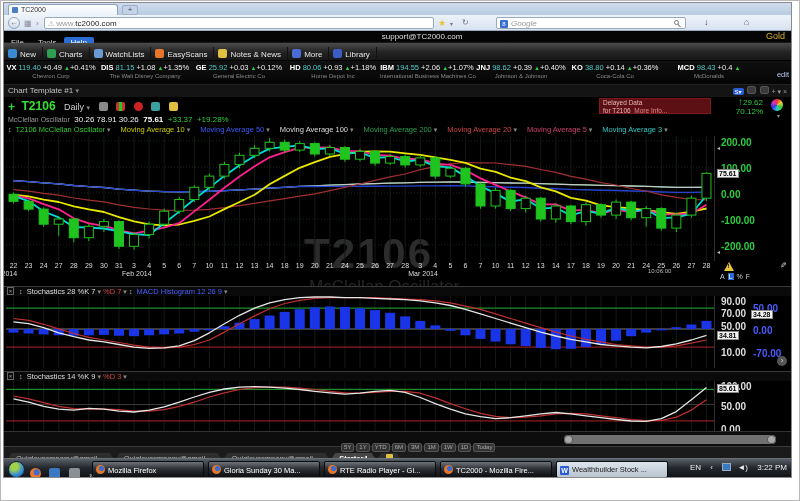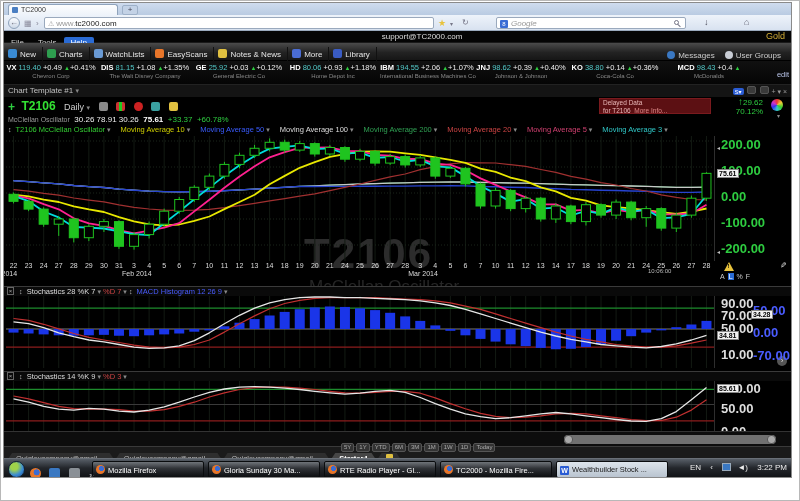--- a/index.html
+++ b/index.html
@@ -77,21 +77,21 @@
   .valuesrow b{color:#fff;}
   .valuesrow .grn{color:#2ecc40;}
   .legendrow{position:absolute;left:0;top:39px;width:100%;height:12px;z-index:2;font-size:7.5px;padding:1px 4px;white-space:nowrap;overflow:hidden;}
   .leg{margin-right:10px;}
   .leg .carat{margin-left:2px;}
   .updn{color:#bbb;font-size:7px;margin-right:2px;}
 
   .plotwrap{position:absolute;left:0;width:100%;z-index:1;}
   .plotwrap svg{position:absolute;left:2px;top:0;}
   .gutter{position:absolute;left:710px;top:0;width:79px;height:100%;border-left:1px solid #2e2e2e;}
-  .axis-label{position:absolute;left:6px;font-size:13px;font-weight:bold;color:#2ecc40;white-space:nowrap;}
+  .axis-label{position:absolute;left:6px;font-size:10px;font-weight:bold;color:#2ecc40;white-space:nowrap;}
   .axis-white{color:#ddd;}
   .axis-blue{color:#4a5cff;left:38px;}
   .axis-box{position:absolute;background:#f2f2f2;color:#000;border:1px solid #888;font-size:7px;font-weight:bold;padding:0 1px;white-space:nowrap;}
   .gscroll{position:absolute;left:2px;color:#bbb;font-size:6px;}
   .nextbtn{position:absolute;right:6px;bottom:2px;width:10px;height:10px;border-radius:50%;background:#555;color:#ddd;font-size:8px;line-height:9px;text-align:center;}
 
   .xaxis{position:absolute;left:0;top:176px;width:100%;height:20px;z-index:2;}
   .dlab{position:absolute;top:1px;width:14px;text-align:center;font-size:7px;color:#ddd;}
   .mlab{position:absolute;top:9px;font-size:7px;color:#ddd;}
   .xtime{position:absolute;left:644px;top:7px;font-size:6px;color:#bbb;}
@@ -160,21 +160,20 @@
   </div>
 
   <div class="menubar">
     <span id="menu-items"><span class="menuitem">File</span><span class="menuitem">Tools</span><span class="menuitem hl">Help</span></span>
     <span class="support">support@TC2000.com</span>
     <span class="gold">Gold</span>
   </div>
 
   <div class="toolbar">
     <span id="toolbar-buttons"><span class="tbbtn"><span class="ico" style="background: rgb(58, 139, 212);"></span><span>New</span></span><span class="tbbtn"><span class="ico" style="background: rgb(46, 158, 79);"></span><span>Charts</span></span><span class="tbbtn"><span class="ico" style="background: rgb(106, 154, 212);"></span><span>WatchLists</span></span><span class="tbbtn"><span class="ico" style="background: rgb(232, 118, 42);"></span><span>EasyScans</span></span><span class="tbbtn"><span class="ico" style="background: rgb(224, 192, 64);"></span><span>Notes &amp; News</span></span><span class="tbbtn"><span class="ico" style="background: rgb(74, 108, 212);"></span><span>More</span></span><span class="tbbtn"><span class="ico" style="background: rgb(58, 92, 196);"></span><span>Library</span></span></span>
-    <span class="tbright" id="toolbar-right"><span class="tbbtn"><span class="cir" style="background: rgb(58, 120, 194);"></span><span>Messages</span></span><span class="tbbtn"><span class="cir" style="background: rgb(200, 204, 212);"></span><span>User Groups</span></span></span>
   </div>
 
   <div class="ticker" id="ticker-strip">
     <span class="tkedit">edit</span>
   <span class="tk"><div class="r1"><span class="sym">VX </span><span class="price">119.40 </span><span>+0.49 </span><span class="arr">▲</span><span>+0.41%</span></div><div class="name">Chevron Corp</div></span><span class="tk"><div class="r1"><span class="sym">DIS </span><span class="price">81.15 </span><span>+1.08 </span><span class="arr">▲</span><span>+1.35%</span></div><div class="name">The Walt Disney Company</div></span><span class="tk"><div class="r1"><span class="sym">GE </span><span class="price">25.92 </span><span>+0.03 </span><span class="arr">▲</span><span>+0.12%</span></div><div class="name">General Electric Co</div></span><span class="tk"><div class="r1"><span class="sym">HD </span><span class="price">80.06 </span><span>+0.93 </span><span class="arr">▲</span><span>+1.18%</span></div><div class="name">Home Depot Inc</div></span><span class="tk"><div class="r1"><span class="sym">IBM </span><span class="price">194.55 </span><span>+2.06 </span><span class="arr">▲</span><span>+1.07%</span></div><div class="name">International Business Machines Co</div></span><span class="tk"><div class="r1"><span class="sym">JNJ </span><span class="price">98.62 </span><span>+0.39 </span><span class="arr">▲</span><span>+0.40%</span></div><div class="name">Johnson &amp; Johnson</div></span><span class="tk"><div class="r1"><span class="sym">KO </span><span class="price">38.80 </span><span>+0.14 </span><span class="arr">▲</span><span>+0.36%</span></div><div class="name">Coca-Cola Co</div></span><span class="tk"><div class="r1"><span class="sym">MCD </span><span class="price">98.43 </span><span>+0.4 </span><span class="arr">▲</span><span></span></div><div class="name">McDonalds</div></span></div>
 
   <div class="chartwin">
     <div class="watermark1">T2106</div>
     <div class="watermark2">McClellan Oscillator</div>
 
@@ -211,21 +210,21 @@
       </span>
       <span class="palette"></span>
       <span class="paldn">▾</span>
     </div>
 
     <div class="valuesrow">
       <span class="nm">McClellan Oscillator</span>
       &nbsp;<span>30.26  78.91  30.26</span>
       &nbsp;<b>75.61</b>
       &nbsp;<span class="grn">+33.37</span>
-      &nbsp;<span class="grn">+60.78%</span>
+      &nbsp;<span class="grn">+19.28%</span>
     </div>
 
     <div class="legendrow" id="legend-row"><span class="leg"><span class="updn">↕ </span><span style="color: rgb(51, 204, 51);">T2106 McClellan Oscillator</span><span class="carat">▾</span></span><span class="leg"><span style="color: rgb(207, 207, 0);">Moving Average 10</span><span class="carat">▾</span></span><span class="leg"><span style="color: rgb(58, 92, 255);">Moving Average 50</span><span class="carat">▾</span></span><span class="leg"><span style="color: rgb(221, 221, 221);">Moving Average 100</span><span class="carat">▾</span></span><span class="leg"><span style="color: rgb(47, 160, 83);">Moving Average 200</span><span class="carat">▾</span></span><span class="leg"><span style="color: rgb(204, 68, 68);">Moving Average 20</span><span class="carat">▾</span></span><span class="leg"><span style="color: rgb(208, 64, 112);">Moving Average 5</span><span class="carat">▾</span></span><span class="leg"><span style="color: rgb(48, 200, 200);">Moving Average 3</span><span class="carat">▾</span></span></div>
 
     <div class="plotwrap" style="top:51px;height:125px;">
       <svg id="svg-main" width="708" height="125">
             <line x1="7.531914893617022" y1="0" x2="7.531914893617022" y2="125" stroke="#131a13" stroke-width="1"></line>
             <line x1="22.595744680851066" y1="0" x2="22.595744680851066" y2="125" stroke="#131a13" stroke-width="1"></line>
             <line x1="37.65957446808511" y1="0" x2="37.65957446808511" y2="125" stroke="#131a13" stroke-width="1"></line>
             <line x1="52.72340425531915" y1="0" x2="52.72340425531915" y2="125" stroke="#131a13" stroke-width="1"></line>

